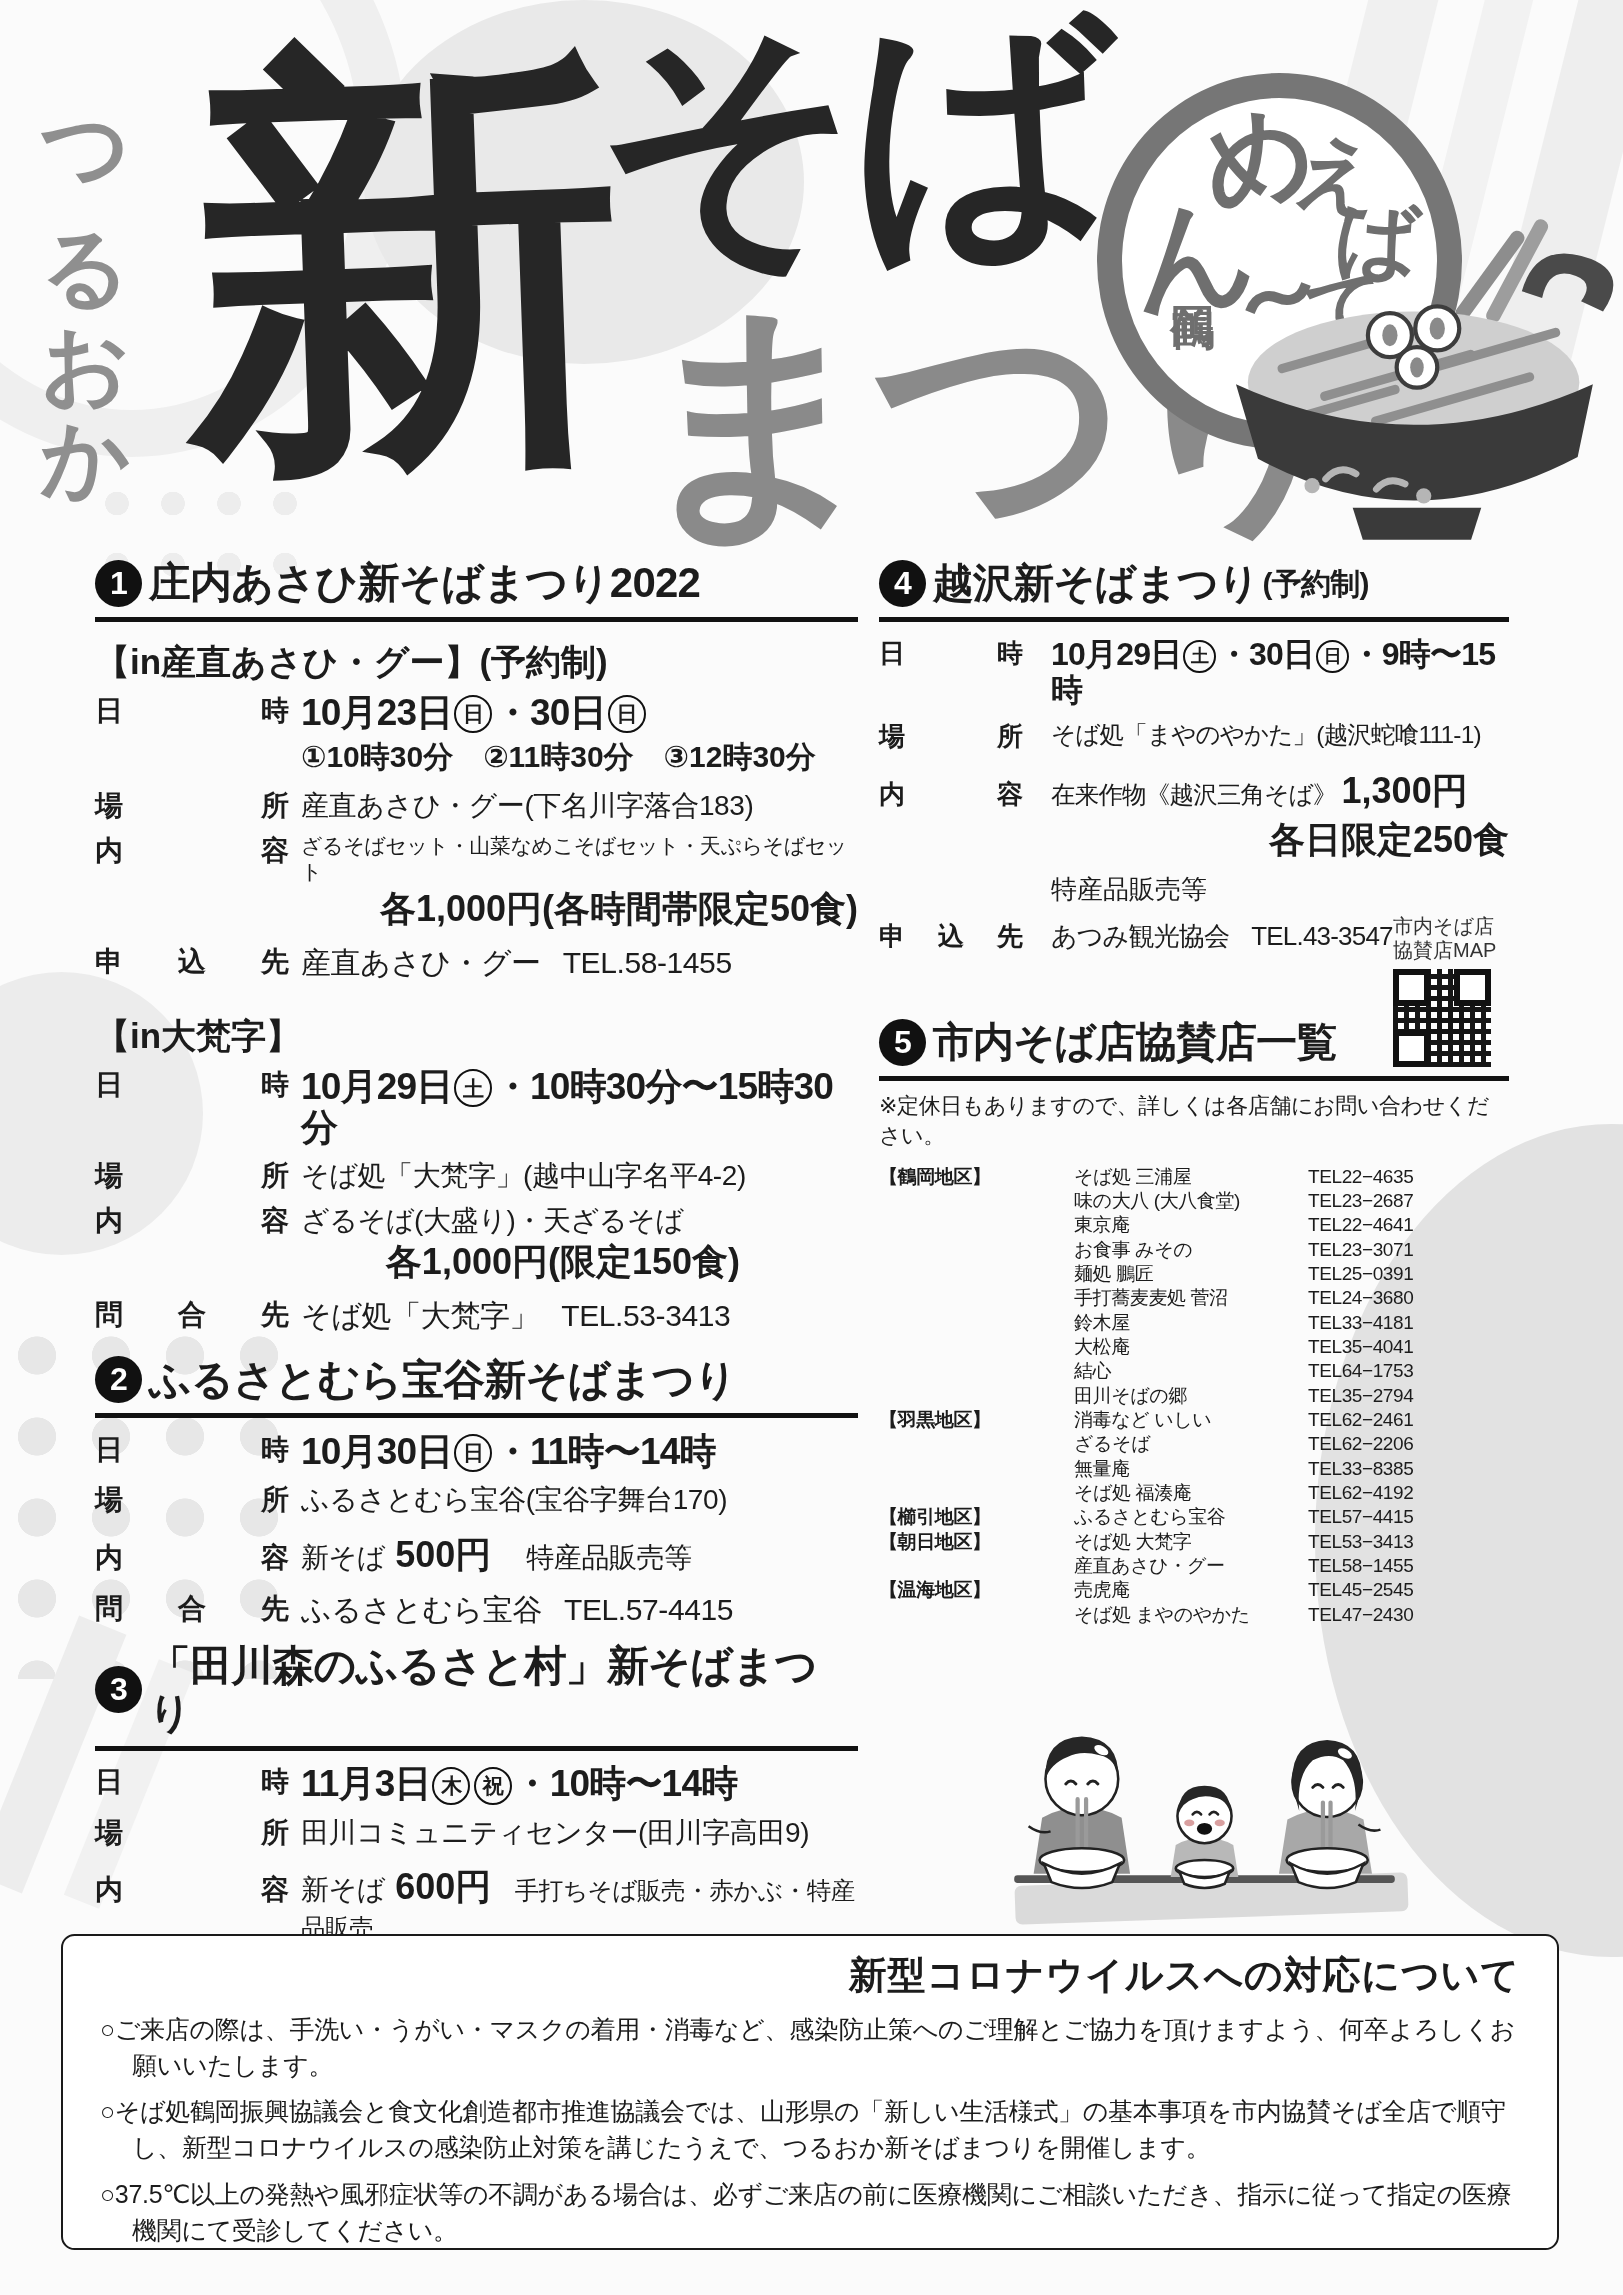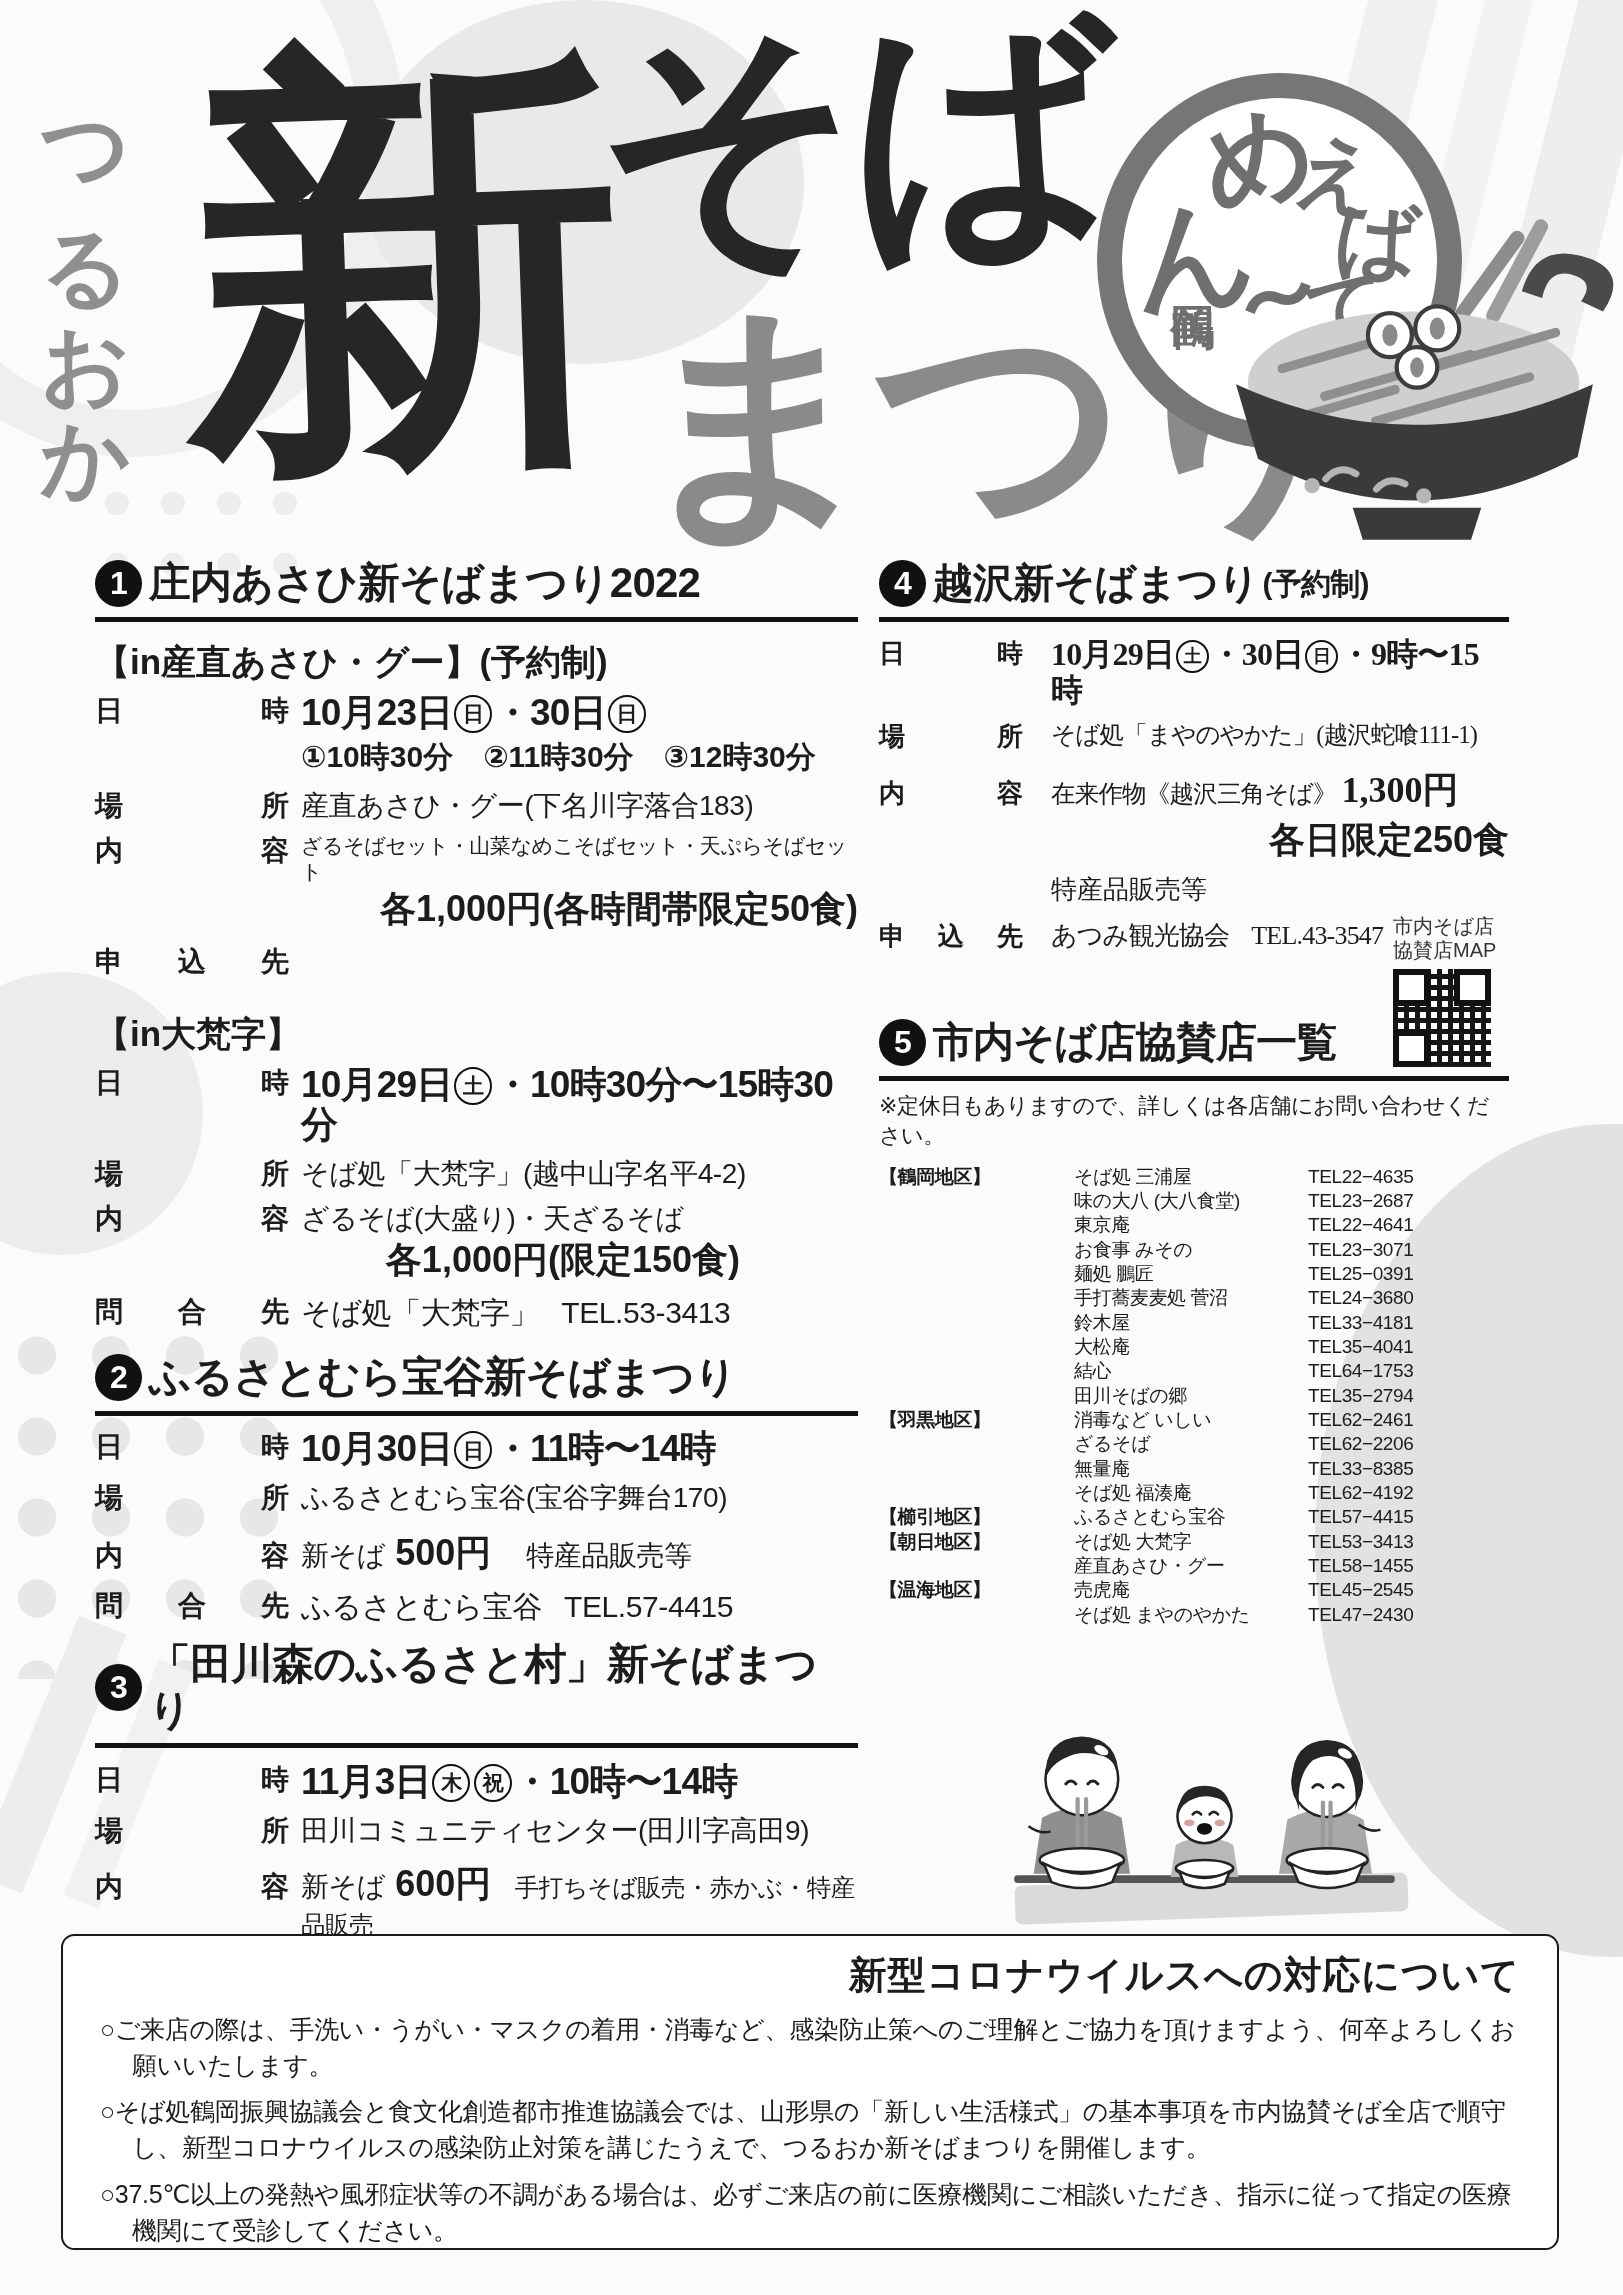--- a/index.html
+++ b/index.html
@@ -50,21 +50,21 @@
   .sec-heading{display:flex;align-items:center;font-size:42px;font-weight:900;letter-spacing:-0.8px;border-bottom:5px solid #121212;padding-bottom:10px;line-height:1.1;}
   #right-col .sec-heading,#shops-col .sec-heading{font-size:41px;}
   .numball{display:inline-flex;align-items:center;justify-content:center;width:47px;height:47px;border-radius:50%;background:#111;color:#fff;font-weight:900;font-size:32px;flex:none;margin-right:6.8px;}
   .heading-suffix{font-size:30px;font-weight:900;margin-left:3.4px;}
 
   .venue-name{font-size:35px;font-weight:900;margin-top:18.6px;line-height:1.2;}
   .row{display:flex;margin-top:10px;font-size:28px;line-height:1.25;}
   .row-label{width:194px;flex:none;font-weight:700;text-align:justify;text-align-last:justify;margin-right:12px;}
   #right-col .row-label{width:144px;margin-right:28px;font-size:26px;}
   .row-value{flex:1;letter-spacing:-0.4px;}
-  #right-col .row-value{font-size:24.5px;letter-spacing:-0.8px;font-family:Liberation Serif, serif;}
+  #right-col .row-value{font-size:24.5px;letter-spacing:-0.8px;}
   .date-val{font-size:37px;font-weight:900;letter-spacing:-0.8px;line-height:1.1;}
   #right-col .date-val{font-size:32px;}
   .dchip{display:inline-flex;width:34px;height:34px;border:2.5px solid #111;border-radius:50%;align-items:center;justify-content:center;font-size:21px;font-weight:700;vertical-align:3.4px;margin:0 1.7px;}
   #right-col .dchip{width:29px;height:29px;font-size:18px;}
   .slots{margin-left:206px;font-size:30px;font-weight:700;margin-top:3.4px;}
   .tight{font-size:21px;letter-spacing:-0.4px;}
   .price-line{font-size:36px;font-weight:900;margin-top:1.7px;line-height:1.2;}
   .pr-right{text-align:right;}
   .pr-mid{text-align:right;padding-right:118px;}
   .contact-row{margin-top:13.5px;}
@@ -184,20 +184,21 @@
       <span class="row-label">場所</span>
       <span class="row-value">産直あさひ・グー(下名川字落合183)</span>
     </div>
     <div class="row">
       <span class="row-label">内容</span>
       <span class="row-value tight">ざるそばセット・山菜なめこそばセット・天ぷらそばセット</span>
     </div>
     <div class="price-line pr-right">各1,000円(各時間帯限定50食)</div>
     <div class="row contact-row">
       <span class="row-label">申込先</span>
+      <span class="row-value"><span>産直あさひ・グー</span><span class="tel">TEL.58-1455</span></span>
     </div>
 
     <div class="venue-name" style="margin-top:34px;">【in大梵字】</div>
     <div class="row">
       <span class="row-label">日時</span>
       <span class="row-value date-val jp-date">10月29日<span class="dchip">土</span>・10時30分〜15時30分</span>
     </div>
     <div class="row">
       <span class="row-label">場所</span>
       <span class="row-value">そば処「大梵字」(越中山字名平4-2)</span>

